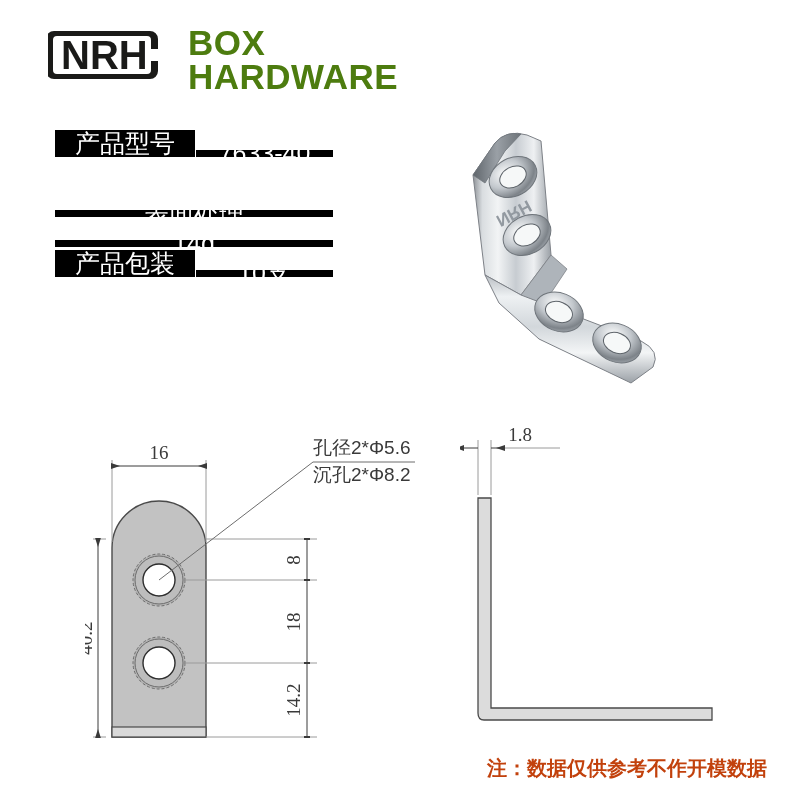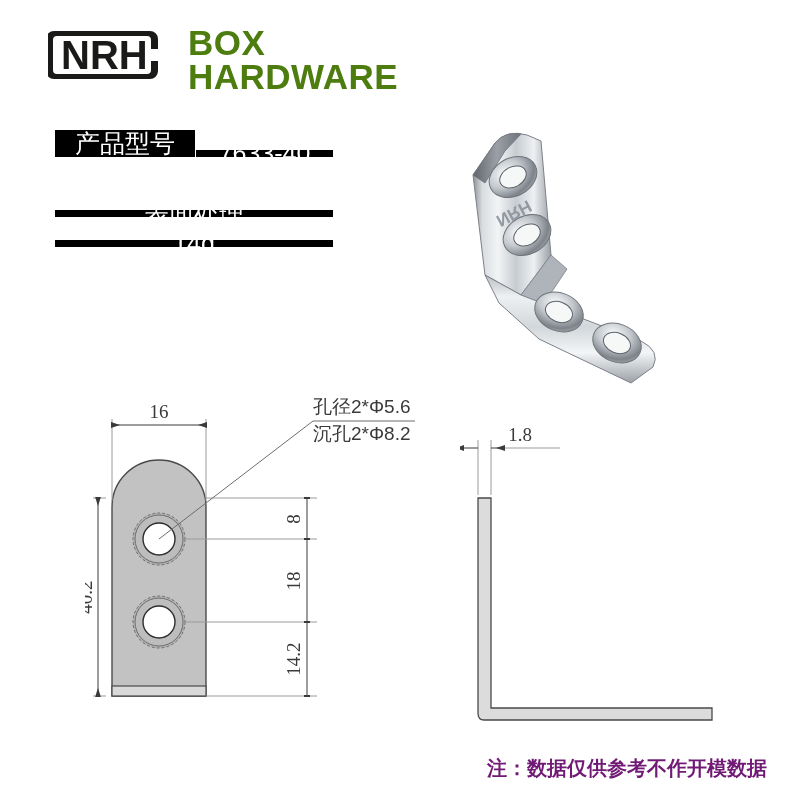--- a/index.html
+++ b/index.html
@@ -90,21 +90,21 @@
     top: 125px;
     width: 215px;
     height: 265px;
   }
   #product-photo svg { display: block; }
 
   
   #drawing-front {
     position: absolute;
     left: 85px;
-    top: 389px;
+    top: 430px;
     width: 350px;
     height: 345px;
   }
   #drawing-side {
     position: absolute;
     left: 460px;
     top: 410px;
     width: 320px;
     height: 345px;
   }
@@ -121,21 +121,21 @@
     fill: #3a3a3a;
   }
 
   
   #disclaimer-note {
     position: absolute;
     left: 487px;
     top: 755px;
     font-size: 20px;
     font-weight: bold;
-    color: #701a75;
+    color: #c2410c;
     white-space: nowrap;
     font-family: "Liberation Sans", "DejaVu Sans", sans-serif;
   }
 </style>
 </head>
 <body>
 
 <div id="brand-header">
   <div id="brand-logo-mark">
     <svg width="122" height="66" viewBox="0 0 122 66" xmlns="http://www.w3.org/2000/svg">
@@ -156,20 +156,24 @@
     <div class="spec-label">产品型号</div>
     <div class="spec-value">7633-40</div>
   </div>
   <div class="spec-row">
   </div>
   <div class="spec-row">
     <div class="spec-value">表面处理</div>
   </div>
   <div class="spec-row">
     <div class="spec-value">14g</div>
+  </div>
+  <div class="spec-row">
+    <div class="spec-label">产品包装</div>
+    <div class="spec-value">10支</div>
   </div>
 </div>
 
 <div id="product-photo">
   <svg width="215" height="265" viewBox="0 0 215 265" xmlns="http://www.w3.org/2000/svg">
     <defs>
       <linearGradient id="steelV" x1="0" y1="0" x2="1" y2="0">
         <stop offset="0%" stop-color="#8d9196"></stop>
         <stop offset="12%" stop-color="#d9dde0"></stop>
         <stop offset="32%" stop-color="#f2f4f5"></stop>

